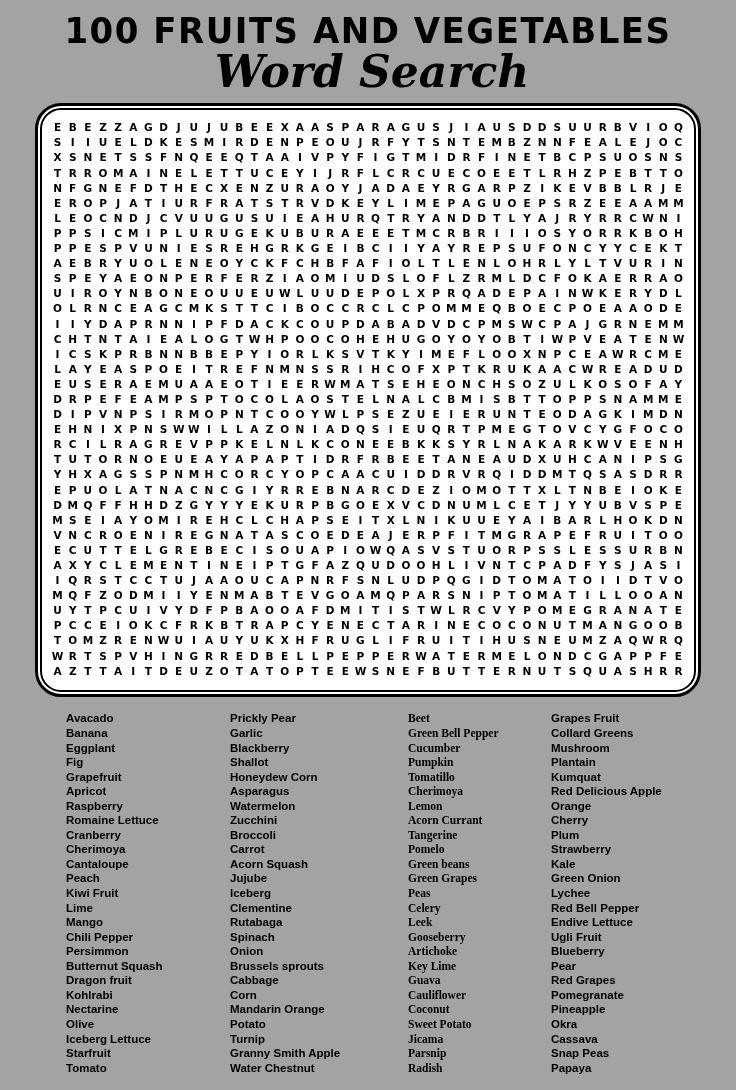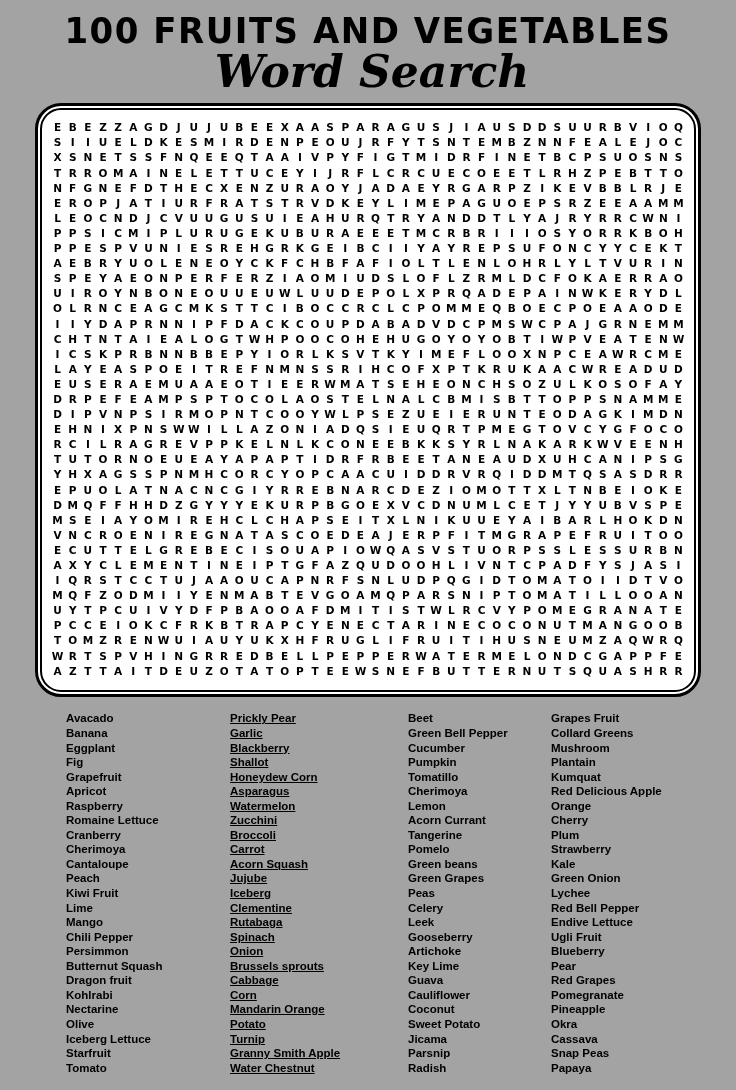--- a/index.html
+++ b/index.html
@@ -34,22 +34,22 @@
     display:flex;align-items:center;justify-content:center;
     line-height:1;color:#000;
   }
   
   .word-lists{
     display:flex;align-items:flex-end;
     padding:14px 18px 0 66px;box-sizing:border-box;
   }
   .word-column{flex:0 0 auto;}
   .word-column:nth-child(1){width:164px;}
-  .word-column:nth-child(2){width:178px;text-decoration:underline;}
-  .word-column:nth-child(3){width:143px;}
+  .word-column:nth-child(2){width:178px;}
+  .word-column:nth-child(3){width:143px;font-family:Liberation Serif, serif;}
   .word-column:nth-child(4){width:auto;}
   .word-item{
     font-size:11.5px;line-height:14.55px;font-weight:bold;white-space:nowrap;color:#000;
   }
 </style>
 </head>
 <body>
 
 <div class="page">
 

